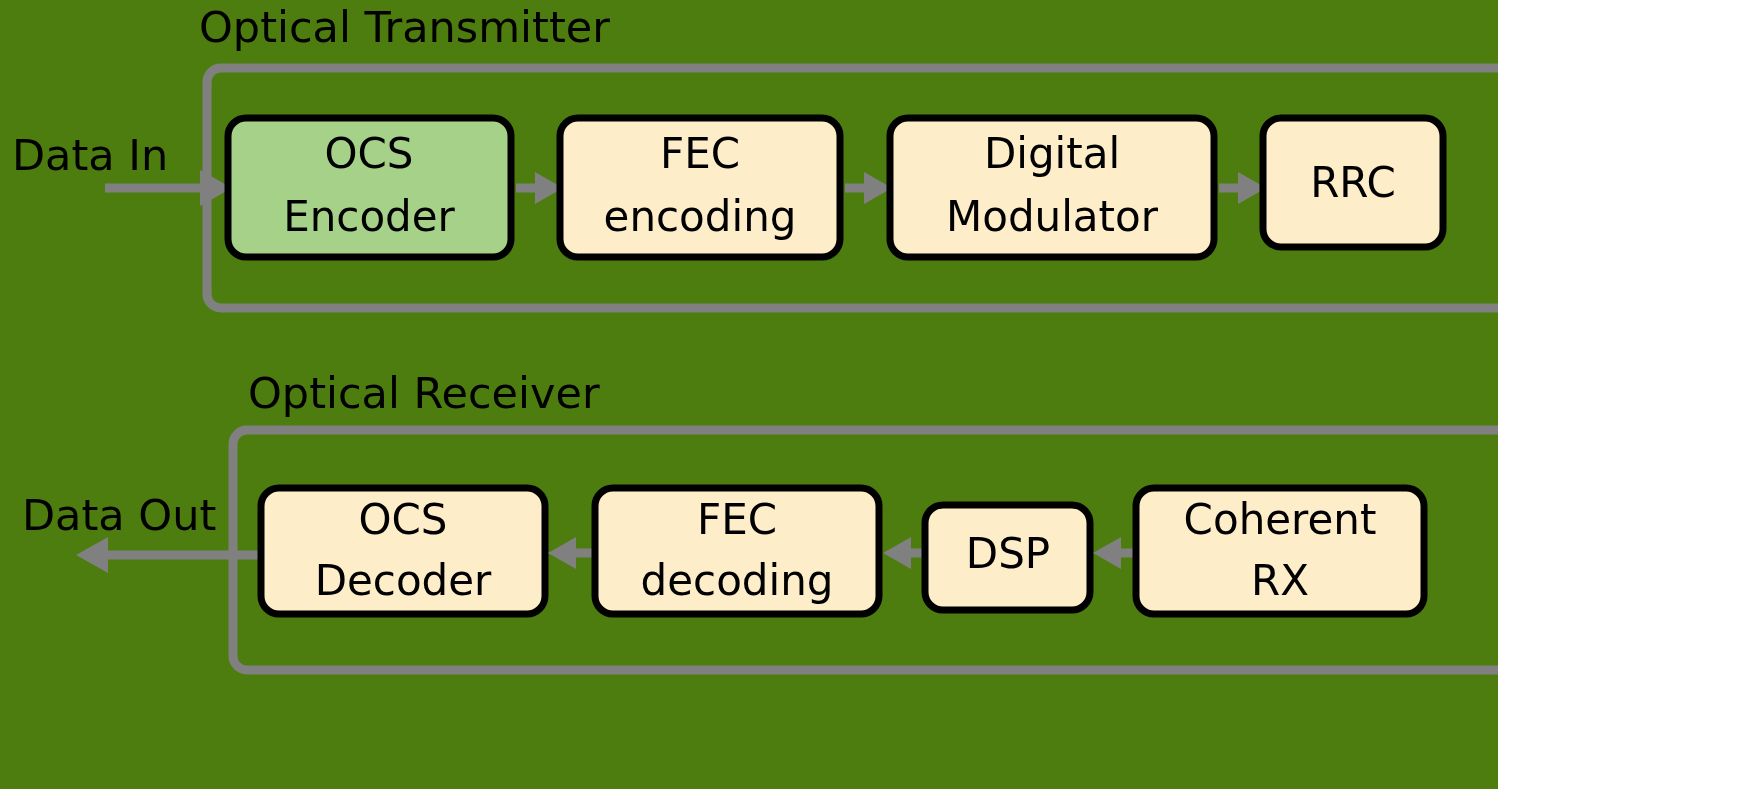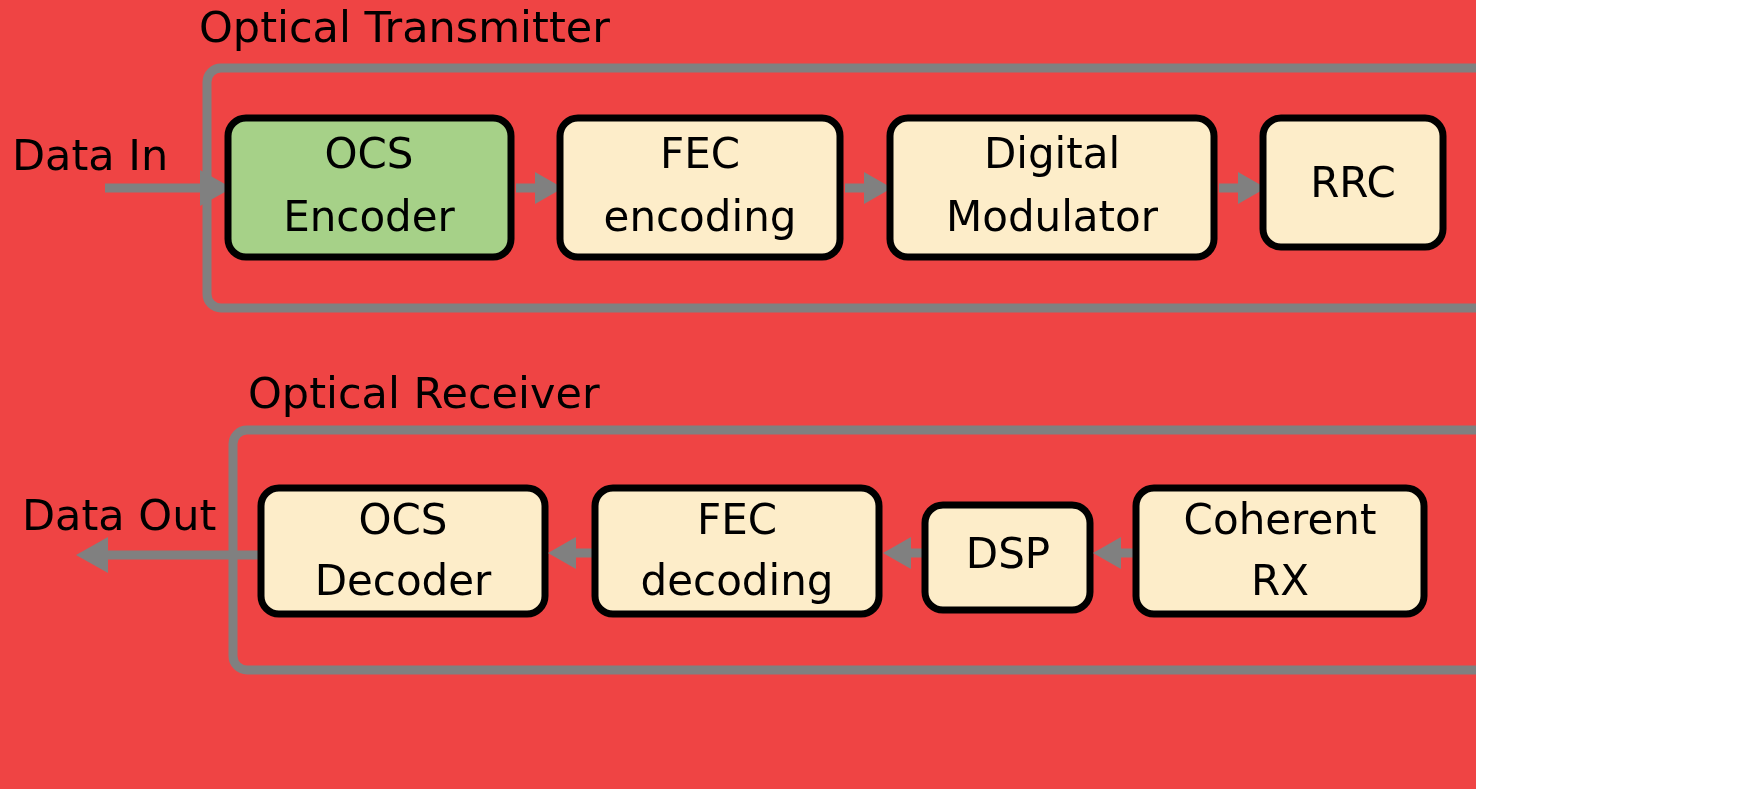--- a/index.html
+++ b/index.html
@@ -4,23 +4,24 @@
 <style>
   html, body {
     margin: 0;
     padding: 0;
     background: #ffffff;
   }
   #canvas {
     position: relative;
     width: 1476px;
     height: 789px;
-    background: #ef4444;
+    background: #4d7c0f;
     font-family: "DejaVu Sans", sans-serif;
     overflow: hidden;
+    padding-left: 22px;
   }
   svg#diagram {
     position: absolute;
     left: 0;
     top: 0;
     width: 1761px;
     height: 789px;
   }
   .group-frame {
     fill: none;

